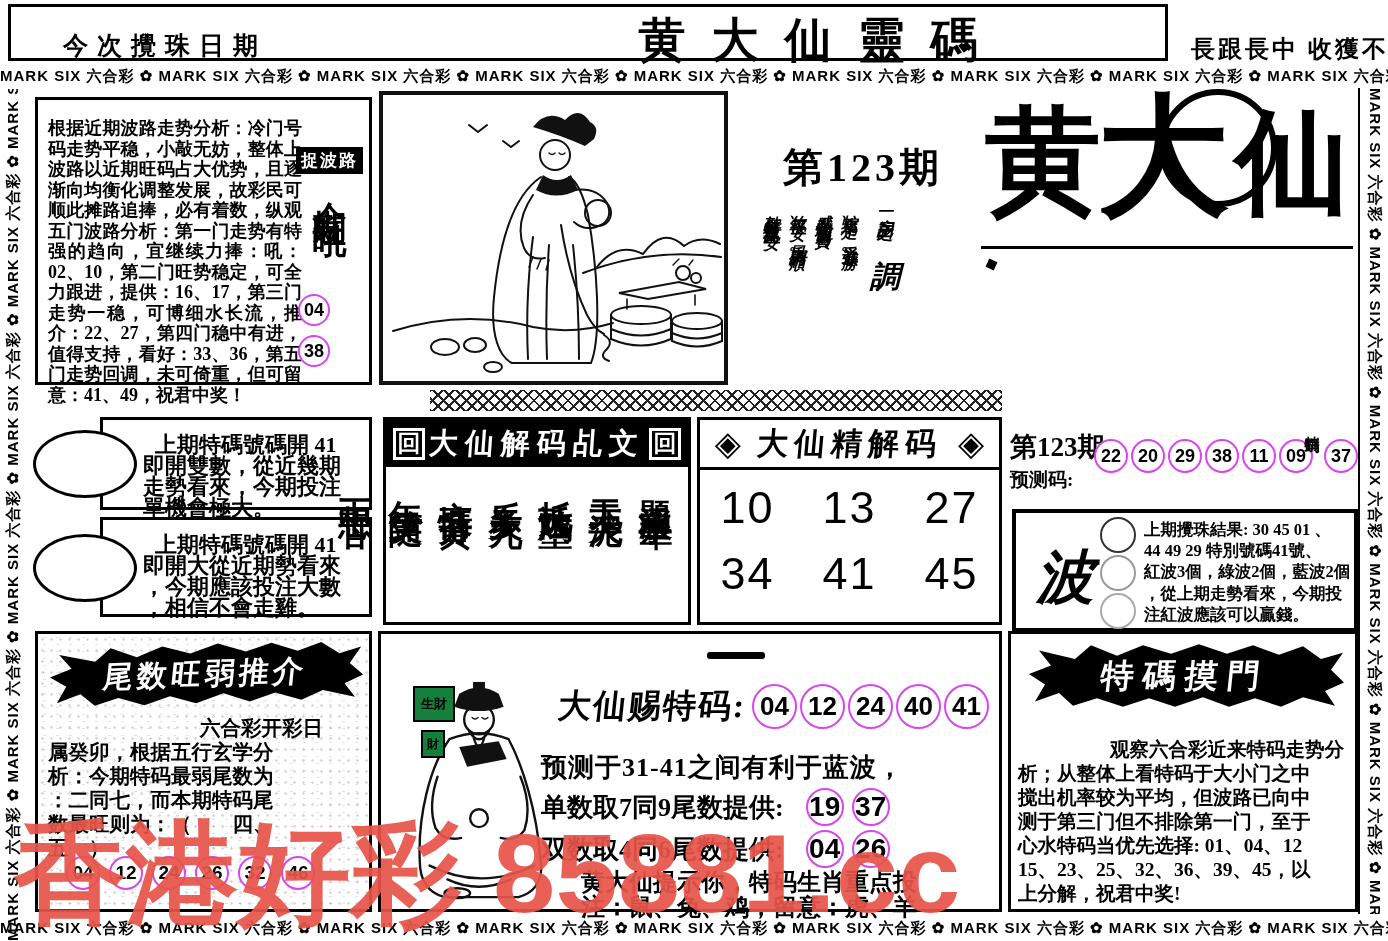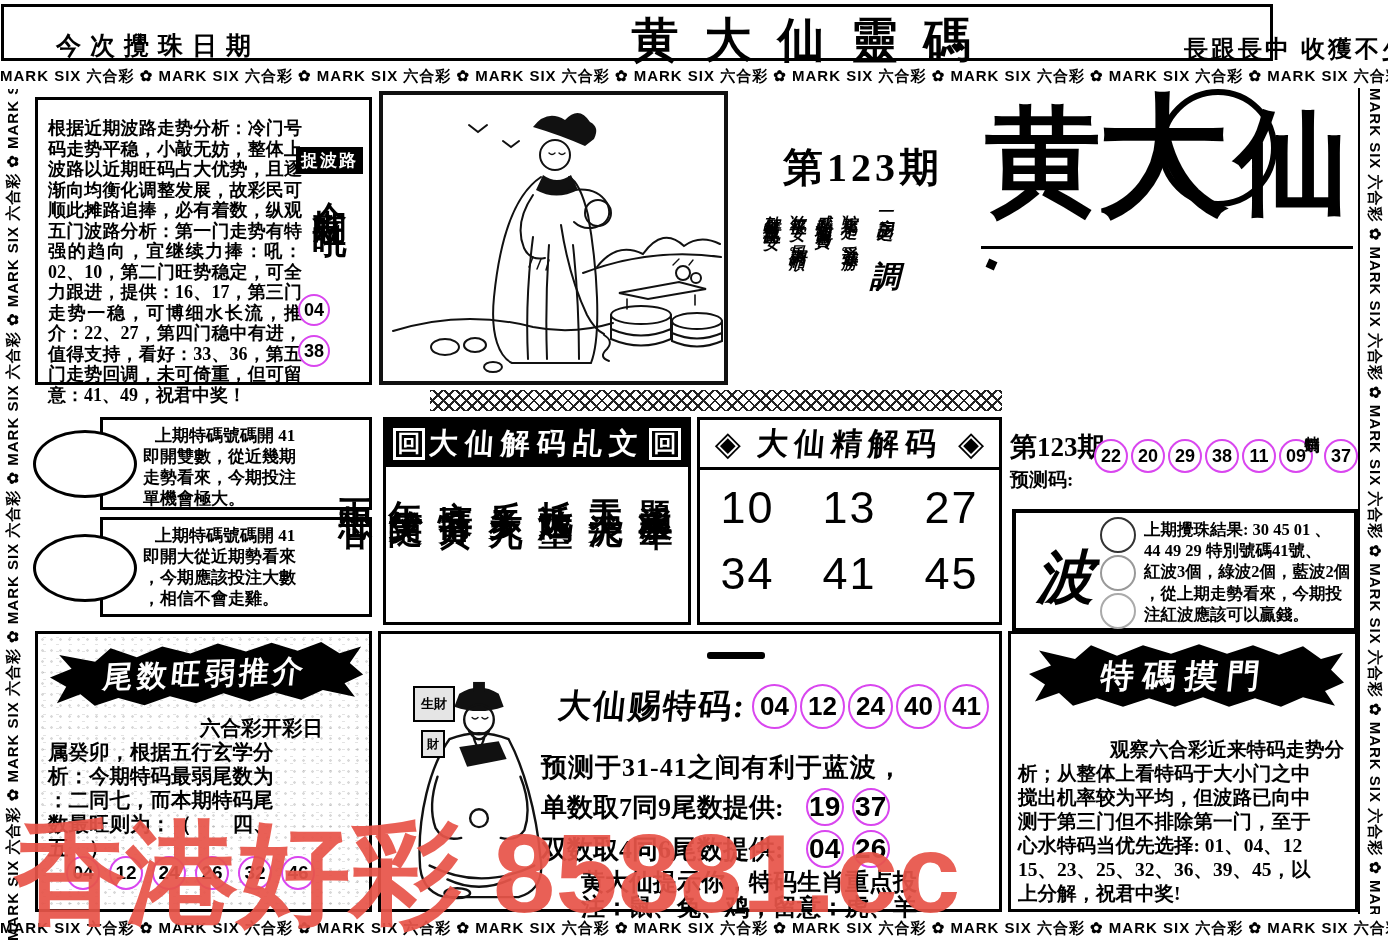--- a/index.html
+++ b/index.html
@@ -13,21 +13,21 @@
          overflow:hidden;letter-spacing:1px;color:#000;}
   #strip-top{left:0;top:63px;width:1388px;height:26px;line-height:26px;}
   #strip-bottom{left:0;top:914px;width:1388px;height:27px;line-height:27px;}
   #strip-left{left:0;top:941px;width:852px;height:25px;line-height:25px;
               transform:rotate(-90deg);transform-origin:0 0;}
   #strip-right{left:1388px;top:88px;width:826px;height:25px;line-height:25px;
                transform:rotate(90deg);transform-origin:0 0;}
   #right-rule{left:1358px;top:88px;width:2px;height:826px;background:#000;}
 
   
-  #header-box{left:1px;top:4px;width:1272px;height:57px;border:3px solid #000;background:#fff;}
+  #header-box{left:8px;top:4px;width:1160px;height:57px;border:3px solid #000;background:#fff;}
   #date-label{left:52px;top:22px;font-size:25px;font-weight:bold;letter-spacing:9px;}
   #main-title{left:470px;top:2px;width:680px;text-align:center;font-size:47px;font-weight:900;
               letter-spacing:26px;white-space:nowrap;}
   #slogan{left:1180px;top:26px;font-size:24px;font-weight:bold;letter-spacing:3px;white-space:nowrap;}
 
   
   #analysis-box{left:35px;top:97px;width:337px;height:288px;border:3px solid #000;}
   #analysis-text{position:absolute;left:10px;top:18px;width:254px;font-size:18px;line-height:20.5px;
                  font-weight:600;text-align:justify;}
   #bolu-tag{position:absolute;left:258px;top:47px;background:#000;color:#fff;font-size:17px;
@@ -60,21 +60,21 @@
                     repeating-linear-gradient(135deg,#222 0 2px,transparent 2px 8px);}
 
   
   .ebox{position:absolute;border:3px solid #000;background:#fff;}
   #ebox1{left:100px;top:417px;width:272px;height:93px;}
   #ebox2{left:100px;top:517px;width:272px;height:100px;}
   .ellipse{position:absolute;width:104px;height:68px;border:3px solid #000;border-radius:50%;
            background:#fff;z-index:2;}
   #ellipse1{left:33px;top:430px;}
   #ellipse2{left:33px;top:534px;}
-  .ebox .tlines{position:absolute;left:40px;top:5px;width:226px;font-size:17px;line-height:21px;
+  .ebox .tlines{position:absolute;left:40px;top:14px;width:226px;font-size:22px;line-height:21px;
                 font-weight:700;}
   .ebox .tline:first-child{text-indent:12px;}
 
   
   #oracle-box{left:383px;top:417px;width:308px;height:208px;border:3px solid #000;}
   #oracle-header{position:absolute;left:0;top:0;right:0;height:47px;background:#000;color:#fff;
                  display:flex;align-items:center;justify-content:space-between;padding:0 7px;}
   .huibox{width:32px;height:32px;border:3px solid #fff;display:inline-flex;align-items:center;
           justify-content:center;font-size:23px;font-weight:bold;}
   #oracle-title{font-size:29px;font-weight:700;letter-spacing:7px;transform:skewX(-4deg);white-space:nowrap;}
@@ -126,21 +126,21 @@
   #tail-lines{position:absolute;left:10px;top:82px;width:316px;font-size:20.5px;line-height:24px;
               font-weight:800;}
   #tail-lines .tline:first-child{text-indent:152px;}
   #tail-balls{position:absolute;left:28px;top:222px;display:flex;gap:9px;}
 
   
   #grant-box{left:378px;top:631px;width:624px;height:281px;border:3px solid #000;}
   #ink-mark{position:absolute;left:326px;top:18px;width:58px;height:7px;background:#000;border-radius:3px;}
   #sage{position:absolute;left:8px;top:44px;}
   .seal{position:absolute;border:2px solid #000;display:flex;align-items:center;justify-content:center;
-        font-size:13px;font-weight:700;line-height:1.05;text-align:center;background:#e5e5e5;}
+        font-size:13px;font-weight:700;line-height:1.05;text-align:center;background:#15803d;}
   #seal1{left:32px;top:52px;width:42px;height:36px;}
   #seal2{left:40px;top:96px;width:24px;height:28px;font-size:12px;}
   #grant-row1{position:absolute;left:177px;top:50px;display:flex;align-items:center;gap:6px;}
   #grant-title{font-size:33px;font-weight:900;transform:skewX(-6deg);letter-spacing:2px;white-space:nowrap;}
   #grant-line1{position:absolute;left:160px;top:116px;font-size:26px;font-weight:600;letter-spacing:1px;}
   .grant-subrow{position:absolute;left:160px;display:flex;align-items:center;gap:22px;
                 font-size:26px;font-weight:600;}
   #grant-odd{top:154px;} #grant-even{top:196px;}
   #grant-tips{position:absolute;left:200px;top:236px;width:420px;font-size:24px;font-weight:600;
               line-height:25px;}

